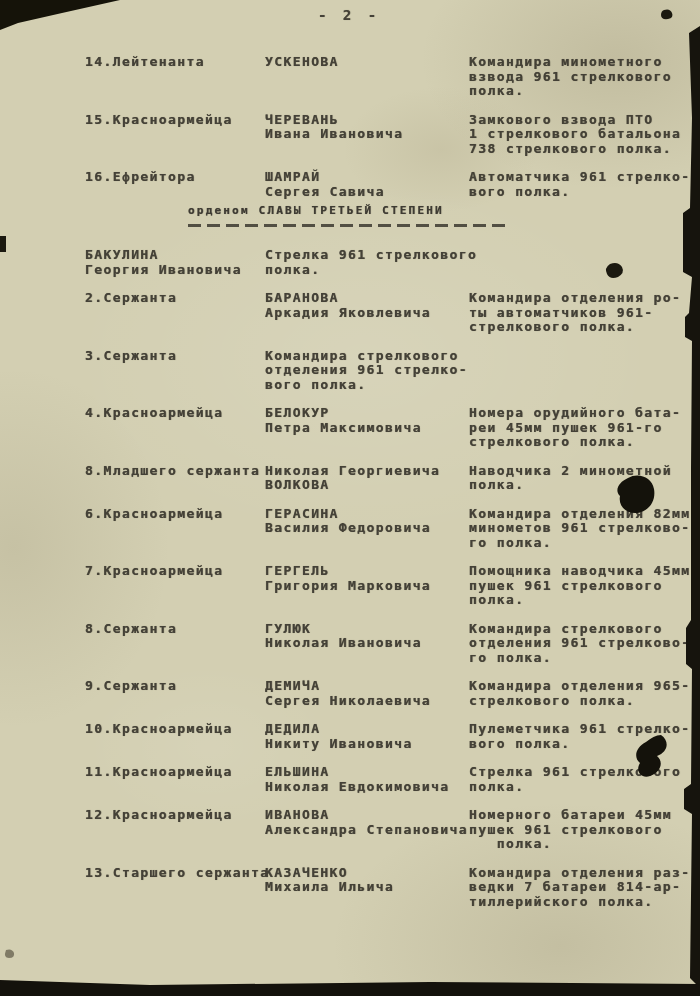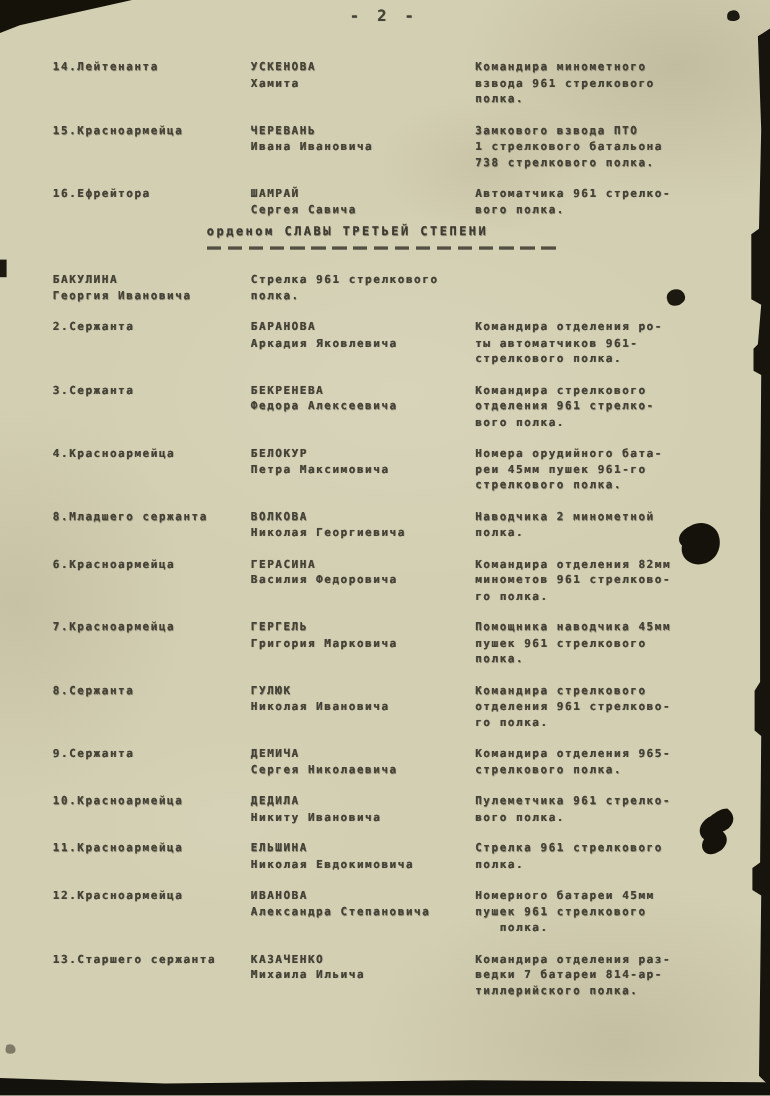--- a/index.html
+++ b/index.html
@@ -28,21 +28,21 @@
     position:absolute;left:318px;top:7px;
     font-size:14px;letter-spacing:4px;white-space:pre;
   }
   .entries{position:absolute;left:48px;width:640px;}
   .entries-top{top:55px;}
   .entries-main{top:248px;}
   .entry{
     display:grid;
     grid-template-columns:180px 204px 1fr;
     margin-bottom:14px;
-    font-size:10px;line-height:14.5px;letter-spacing:1.4px;
+    font-size:13px;line-height:14.5px;letter-spacing:1.4px;margin-left:37px;
   }
   .entry > div{white-space:pre;}
   .entry .line{white-space:pre;}
   .heading-wrap{position:absolute;left:188px;top:204px;}
   .heading{
     font-size:11px;letter-spacing:2.2px;white-space:pre;color:#33302a;
   }
   .heading-underline{
     margin-top:7px;height:3px;width:320px;
     background-image:repeating-linear-gradient(90deg,#3b382f 0 13px,transparent 13px 19px);
@@ -53,21 +53,21 @@
 </head>
 <body>
 
 <div class="page">
 
   <div class="page-number typed">- 2 -</div>
 
   <section class="entries entries-top">
       <div class="entry typed">
         <div>14.Лейтенанта</div>
-        <div><div class="line">УСКЕНОВА</div><div class="line">Хамита</div></div>
+        <div><div class="line">УСКЕНОВА</div></div>
         <div><div class="line">Командира минометного</div><div class="line">взвода 961 стрелкового</div><div class="line">полка.</div></div>
       </div>
       <div class="entry typed">
         <div>15.Красноармейца</div>
         <div><div class="line">ЧЕРЕВАНЬ</div><div class="line">Ивана Ивановича</div></div>
         <div><div class="line">Замкового взвода ПТО</div><div class="line">1 стрелкового батальона</div><div class="line">738 стрелкового полка.</div></div>
       </div>
       <div class="entry typed">
         <div>16.Ефрейтора</div>
         <div><div class="line">ШАМРАЙ</div><div class="line">Сергея Савича</div></div>
@@ -85,31 +85,30 @@
         <div><div class="line">БАКУЛИНА</div><div class="line">Георгия Ивановича</div></div>
         <div><div class="line">Стрелка 961 стрелкового</div><div class="line">полка.</div></div>
       </div>
       <div class="entry typed">
         <div>2.Сержанта</div>
         <div><div class="line">БАРАНОВА</div><div class="line">Аркадия Яковлевича</div></div>
         <div><div class="line">Командира отделения ро-</div><div class="line">ты автоматчиков 961-</div><div class="line">стрелкового полка.</div></div>
       </div>
       <div class="entry typed">
         <div>3.Сержанта</div>
-        <div><div class="line">БЕКРЕНЕВА</div><div class="line">Федора Алексеевича</div></div>
         <div><div class="line">Командира стрелкового</div><div class="line">отделения 961 стрелко-</div><div class="line">вого полка.</div></div>
       </div>
       <div class="entry typed">
         <div>4.Красноармейца</div>
         <div><div class="line">БЕЛОКУР</div><div class="line">Петра Максимовича</div></div>
         <div><div class="line">Номера орудийного бата-</div><div class="line">реи 45мм пушек 961-го</div><div class="line">стрелкового полка.</div></div>
       </div>
       <div class="entry typed">
         <div>8.Младшего сержанта</div>
-        <div><div class="line">ВОЛКОВА</div><div class="line">Николая Георгиевича</div></div>
+        <div><div class="line">Николая Георгиевича</div><div class="line">ВОЛКОВА</div></div>
         <div><div class="line">Наводчика 2 минометной</div><div class="line">полка.</div></div>
       </div>
       <div class="entry typed">
         <div>6.Красноармейца</div>
         <div><div class="line">ГЕРАСИНА</div><div class="line">Василия Федоровича</div></div>
         <div><div class="line">Командира отделения 82мм</div><div class="line">минометов 961 стрелково-</div><div class="line">го полка.</div></div>
       </div>
       <div class="entry typed">
         <div>7.Красноармейца</div>
         <div><div class="line">ГЕРГЕЛЬ</div><div class="line">Григория Марковича</div></div>

